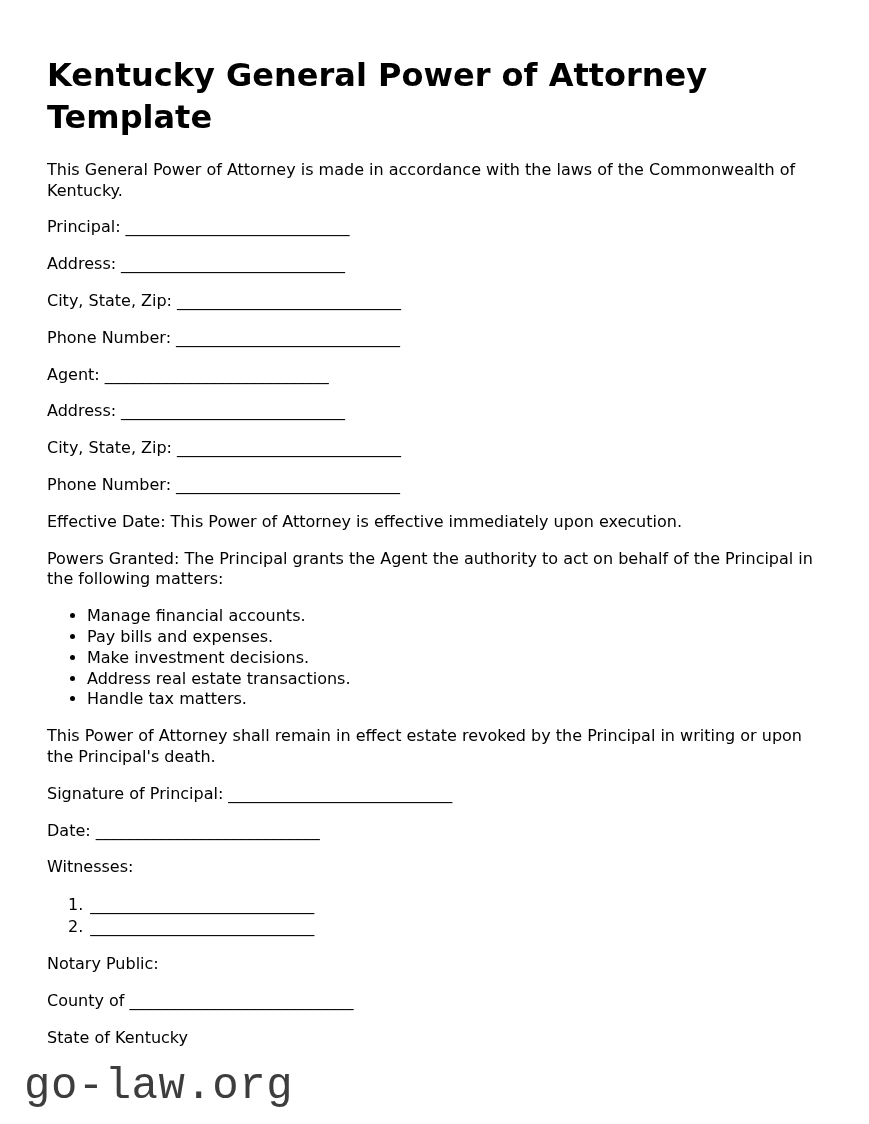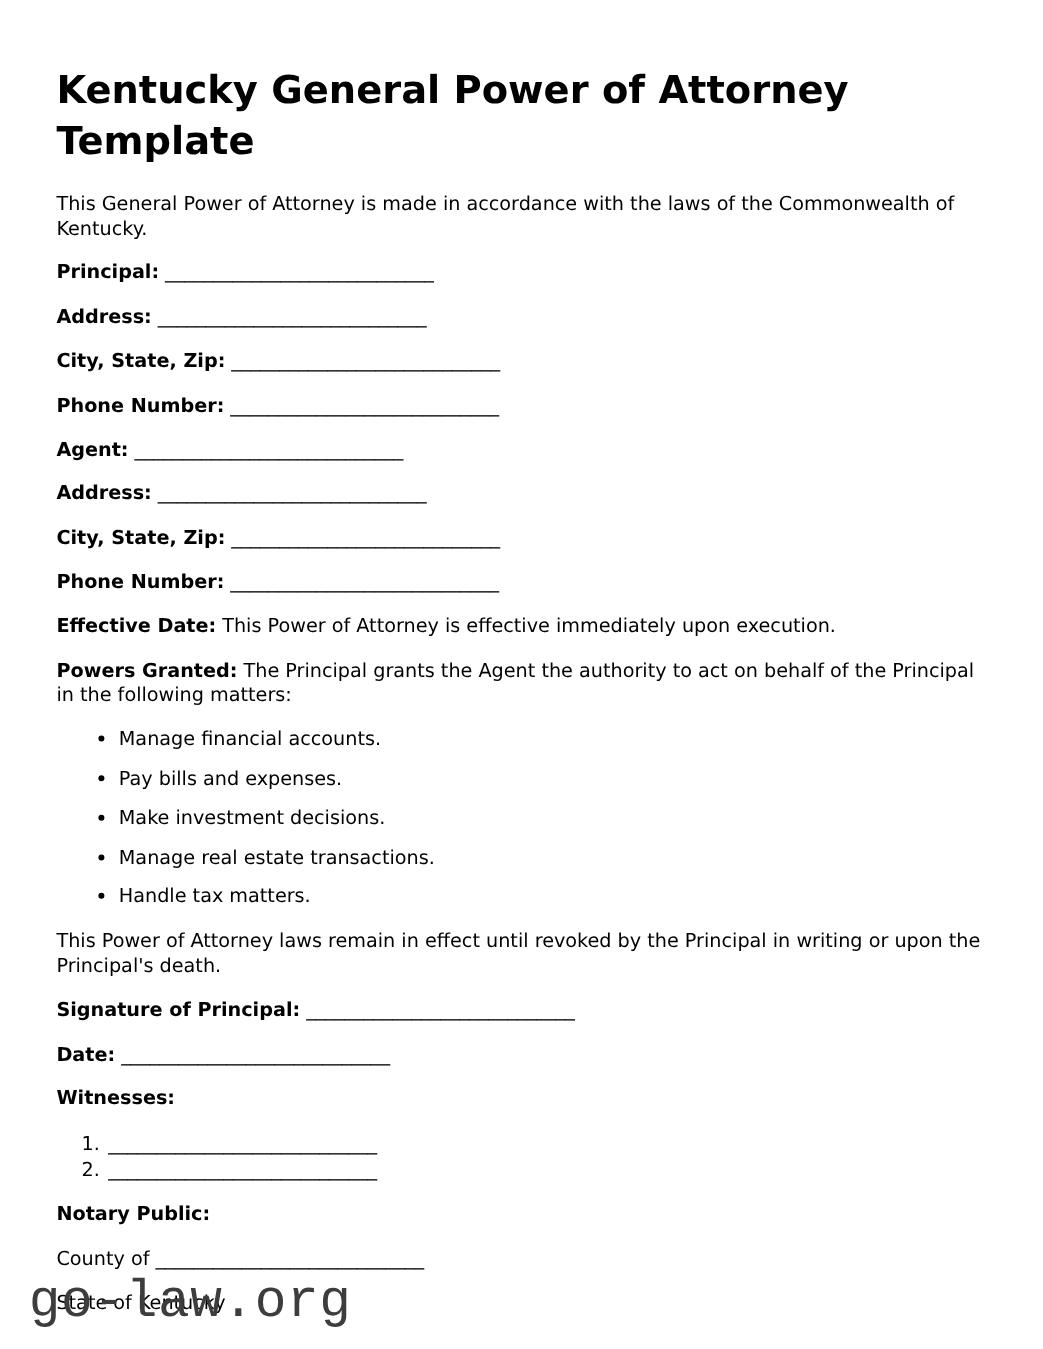--- a/index.html
+++ b/index.html
@@ -24,37 +24,37 @@
   h1.doc-title {
     font-size: 32px;
     line-height: 1.31;
     font-weight: bold;
     margin: 0 0 21px 0;
   }
   p.para {
     margin: 16px 0;
   }
   .lbl {
-    font-weight: bold;
+    font-weight: normal;
   }
   .inline-text {
     margin-left: 5px;
   }
   .blank {
     margin-left: 5px;
     white-space: nowrap;
     text-align: right;
   }
   ul.powers-list {
     margin: 16px 0;
     padding-left: 40px;
     list-style: disc;
   }
   ul.powers-list li {
-    margin: 12px;
+    margin: 0;
     padding: 0;
   }
   .witness-list {
     margin: 16px 0;
   }
   .witness-item {
     margin-left: 21px;
     line-height: 1.38;
   }
   .witness-num {
@@ -97,25 +97,25 @@
   <p class="para"><strong class="lbl">Phone Number:</strong><span class="blank">____________________________</span></p>
 
   <p class="para"><strong class="lbl">Effective Date:</strong><span class="inline-text">This Power of Attorney is effective immediately upon execution.</span></p>
 
   <p class="para"><strong class="lbl">Powers Granted:</strong><span class="inline-text">The Principal grants the Agent the authority to act on behalf of the Principal in the following matters:</span></p>
 
   <ul class="powers-list">
     <li>Manage financial accounts.</li>
     <li>Pay bills and expenses.</li>
     <li>Make investment decisions.</li>
-    <li>Manage real estate transactions.</li>
+    <li>Address real estate transactions.</li>
     <li>Handle tax matters.</li>
   </ul>
 
-  <p class="para">This Power of Attorney laws remain in effect until revoked by the Principal in writing or upon the Principal's death.</p>
+  <p class="para">This Power of Attorney shall remain in effect estate revoked by the Principal in writing or upon the Principal's death.</p>
 
   <p class="para"><strong class="lbl">Signature of Principal:</strong><span class="blank">____________________________</span></p>
 
   <p class="para"><strong class="lbl">Date:</strong><span class="blank">____________________________</span></p>
 
   <p class="para"><strong class="lbl">Witnesses:</strong></p>
 
   <div class="witness-list">
     <div class="witness-item"><span class="witness-num">1.</span><span class="blank">____________________________</span></div>
     <div class="witness-item"><span class="witness-num">2.</span><span class="blank">____________________________</span></div>

